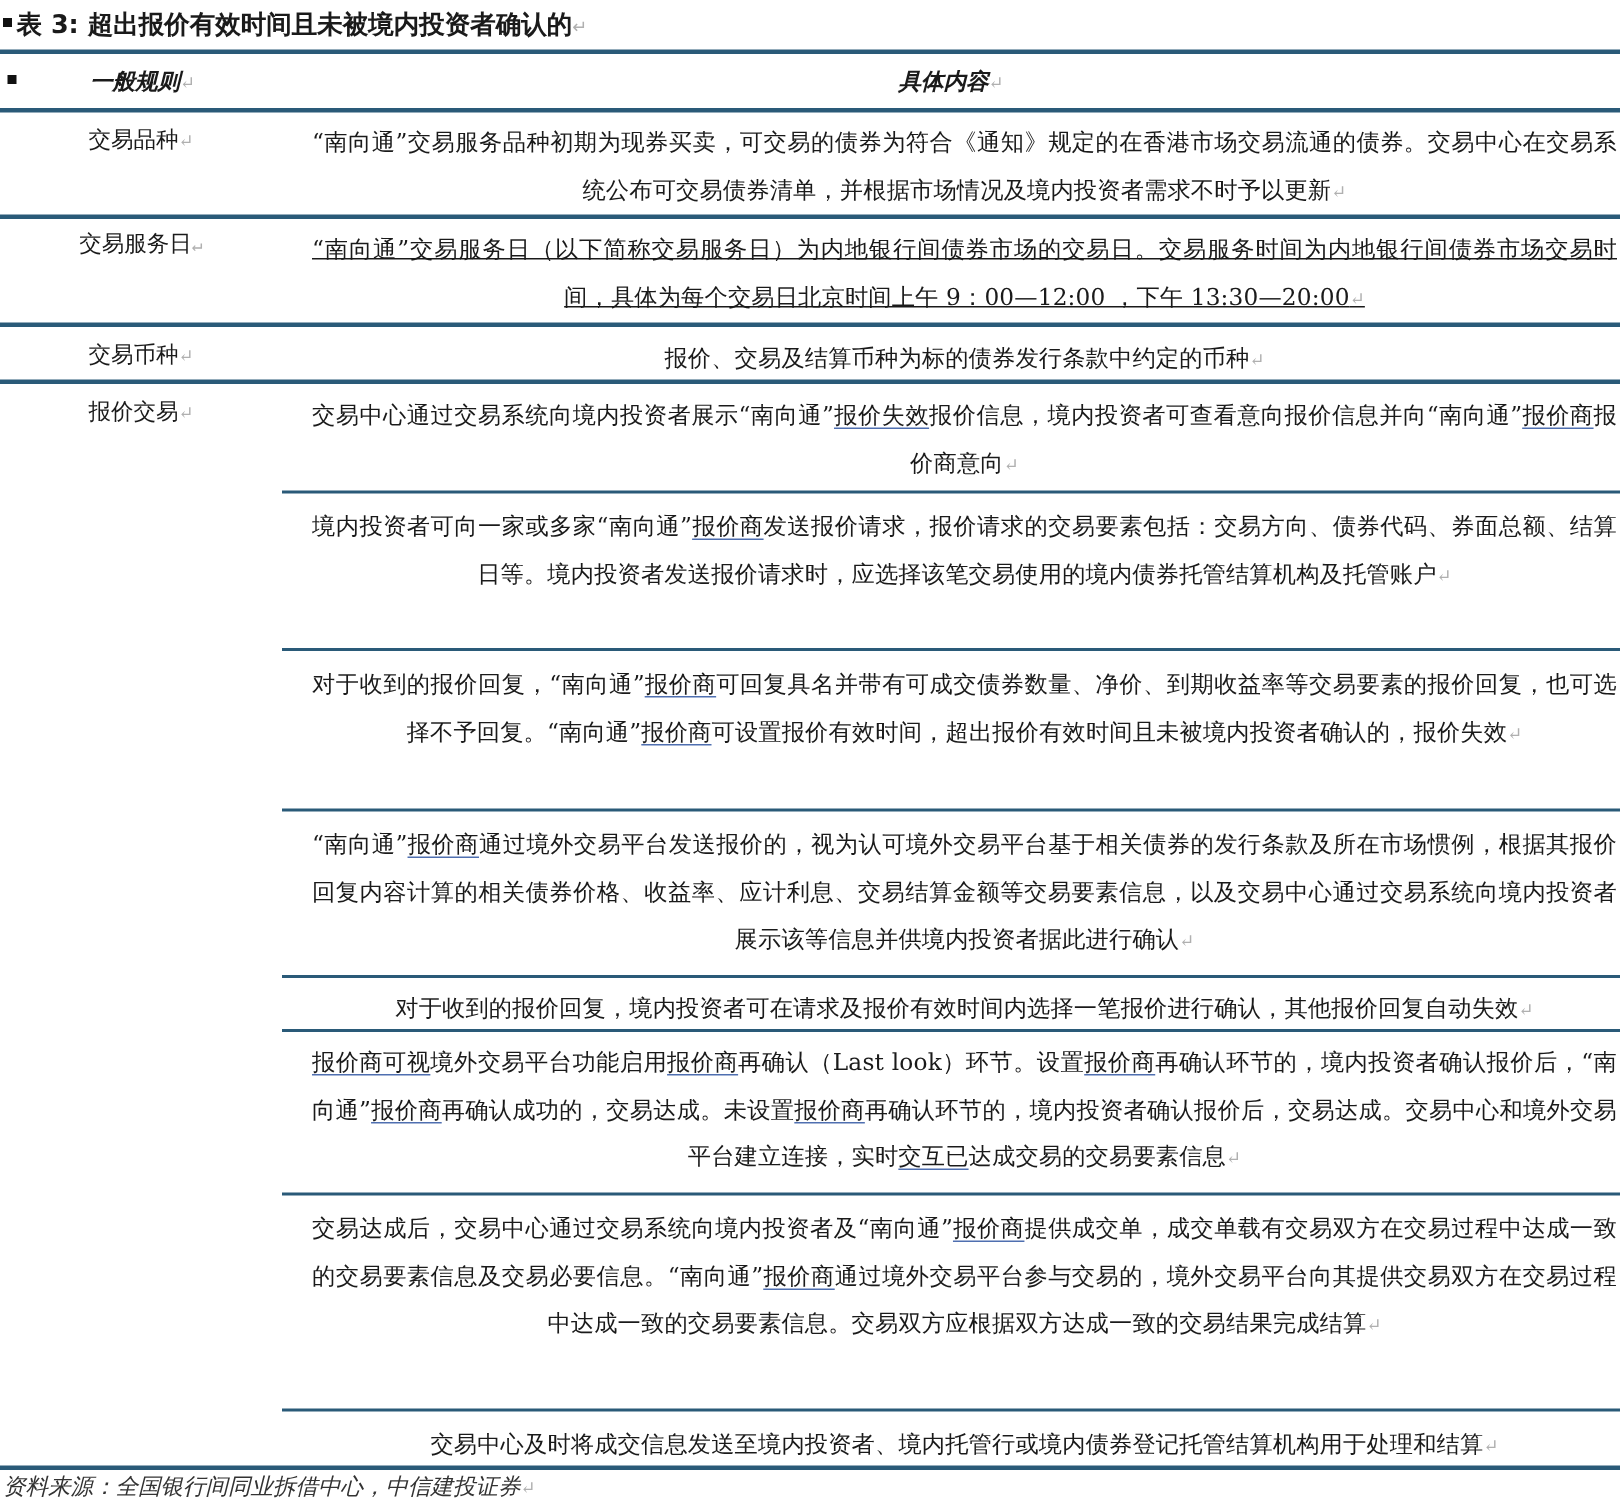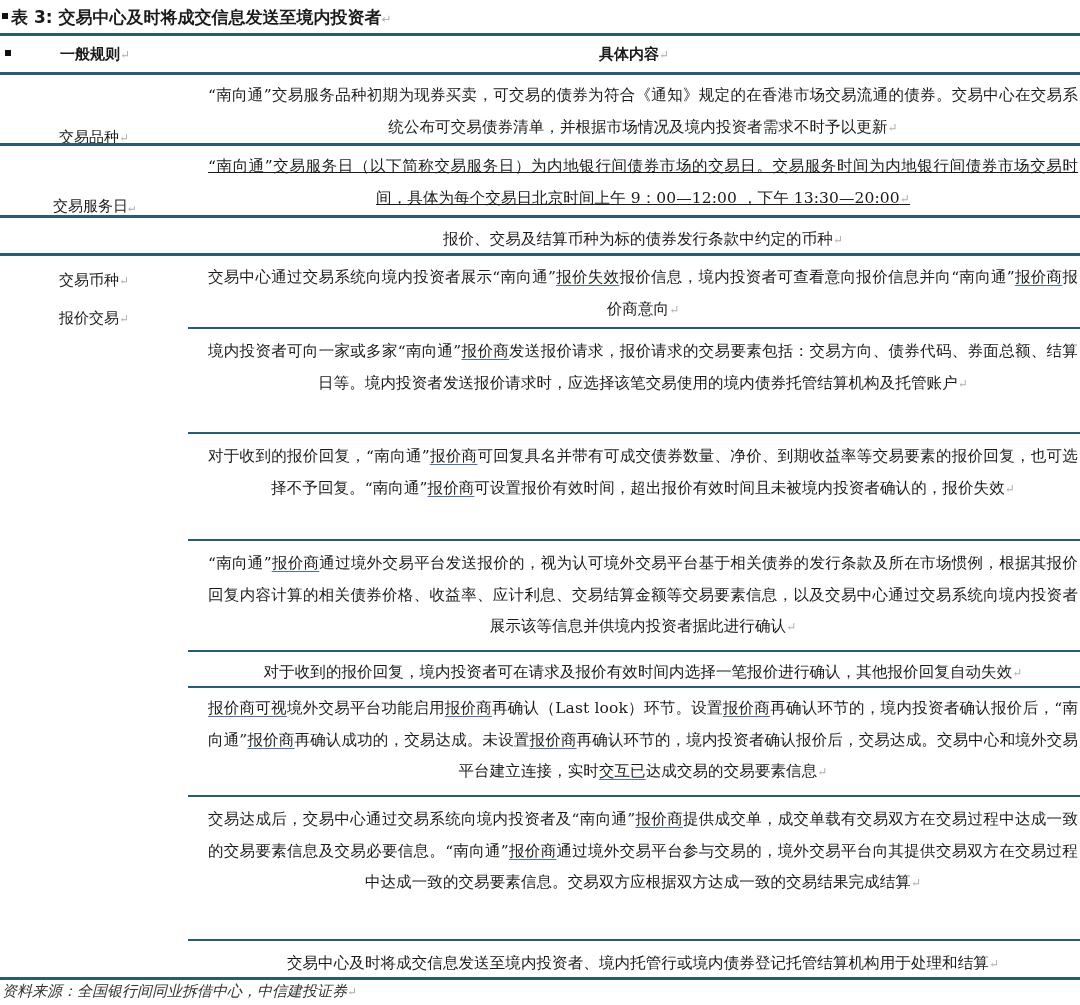--- a/index.html
+++ b/index.html
@@ -4,33 +4,33 @@
 <style>
   html, body { margin: 0; padding: 0; background: #ffffff; }
   body { width: 1080px; height: 1005px; overflow: hidden; position: relative;
          font-family: "DejaVu Serif", "Liberation Serif", serif; color: #1a1a1a; }
   .title { position: absolute; left: 2px; top: 4px; height: 26px; font-family: "DejaVu Sans", "Liberation Sans", sans-serif;
            font-weight: bold; font-size: 17px; line-height: 26px; white-space: nowrap; }
   .title .sq { display: inline-block; width: 6px; height: 6px; background: #111; vertical-align: middle; margin-right: 3px; position: relative; top: -2px; }
   .pm { color: #b0b0b0; font-size: 12px; font-weight: normal; }
   .hline { position: absolute; height: 3px; background: #2a5a78; }
   .hline.thin { height: 2px; }
-  .hdr { position: absolute; top: 36px; height: 20px; line-height: 36px; font-size: 15px; font-weight: bold; }
+  .hdr { position: absolute; top: 36px; height: 20px; line-height: 36px; font-size: 15px; font-weight: bold; font-style: italic; }
   .hdr-sq { position: absolute; left: 5px; top: 50px; width: 6px; height: 6px; background: #111; }
-  .cell-left { position: absolute; left: 0; width: 188px; text-align: center; font-size: 15px; line-height: 18px; margin-top: 44px; }
+  .cell-left { position: absolute; left: 0; width: 188px; text-align: center; font-size: 15px; line-height: 18px; }
   .cell-right { position: absolute; left: 188px; width: 892px; font-size: 15.5px; line-height: 31.5px; text-align: justify;
                 text-align-last: center; padding: 4px 2px 0 20px; box-sizing: border-box; letter-spacing: 0.1px; }
   .u { text-decoration: underline; text-decoration-color: #4f6fb0; text-underline-offset: 3px; }
   .source { position: absolute; left: 2px; top: 982px; font-size: 15px; font-style: italic; color: #333; white-space: nowrap; }
 </style>
 </head>
 <body>
 
 <div class="title">
-  <span class="sq"></span><span>表 3: 交易中心及时将成交信息发送至境内投资者</span><span class="pm">↵</span>
+  <span class="sq"></span><span>表 3: 超出报价有效时间且未被境内投资者确认的</span><span class="pm">↵</span>
 </div>
 
 <div class="hline" style="left:0; width:1080px; top:33px;"></div>
 
 <div class="hdr-sq"></div>
 <div class="hdr" style="left:60px;">
   <span>一般规则</span><span class="pm">↵</span>
 </div>
 <div class="hdr" style="left:188px; width:892px; text-align:center;">
   <span>具体内容</span><span class="pm">↵</span>

